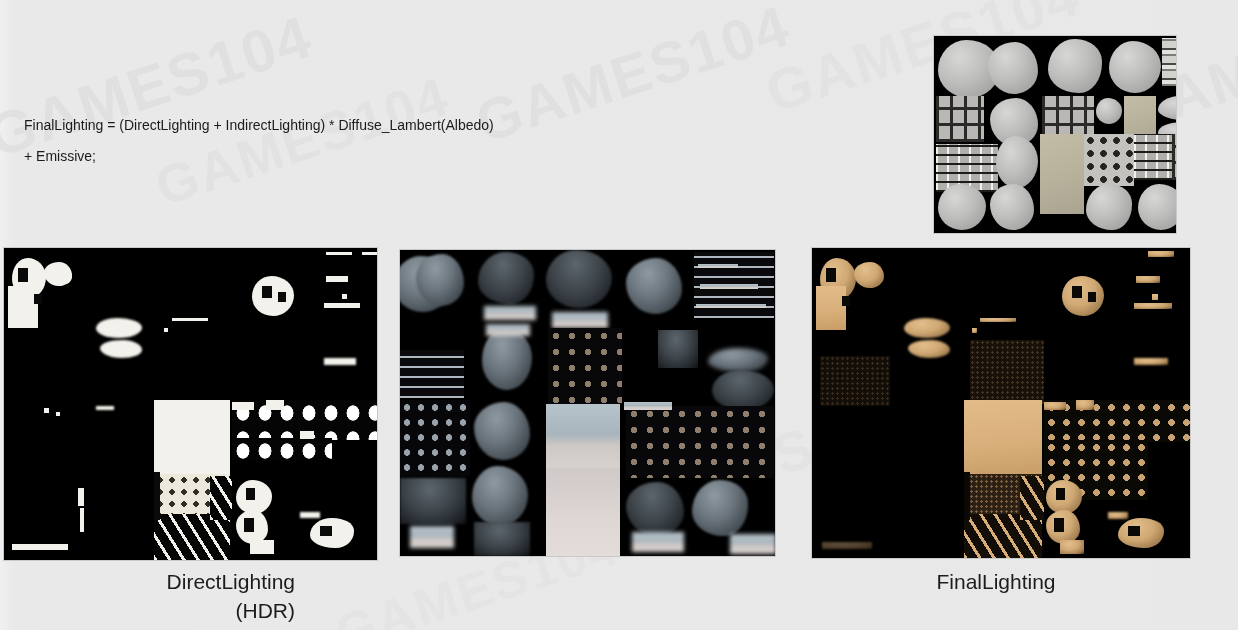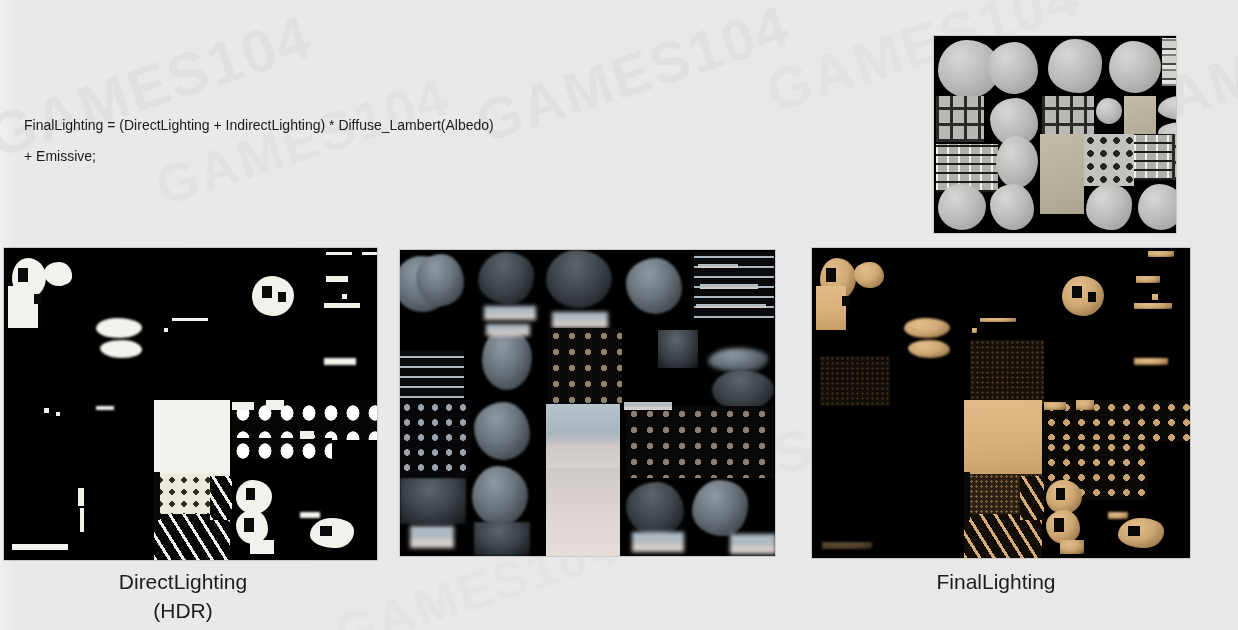--- a/index.html
+++ b/index.html
@@ -47,21 +47,21 @@
     font-size:14px;color:#1b1b1b;line-height:31px;
     white-space:pre;
   }
   .caption{
     position:absolute;
     font-size:21px;color:#1d1d1d;
     text-align:center;
     line-height:29px;
     white-space:pre-line;
   }
-  #cap-direct{left:83px;top:567px;width:200px;}
+  #cap-direct{left:95px;top:567px;width:200px;text-align:right;}
   #cap-indirect{left:522px;top:566px;width:200px;}
   #cap-final{left:896px;top:567px;width:200px;}
   #albedo-label{
     position:absolute;left:955px;top:8px;width:200px;
     text-align:center;font-size:21px;color:#1d1d1d;
   }
 
   
   .shot{
     position:absolute;

